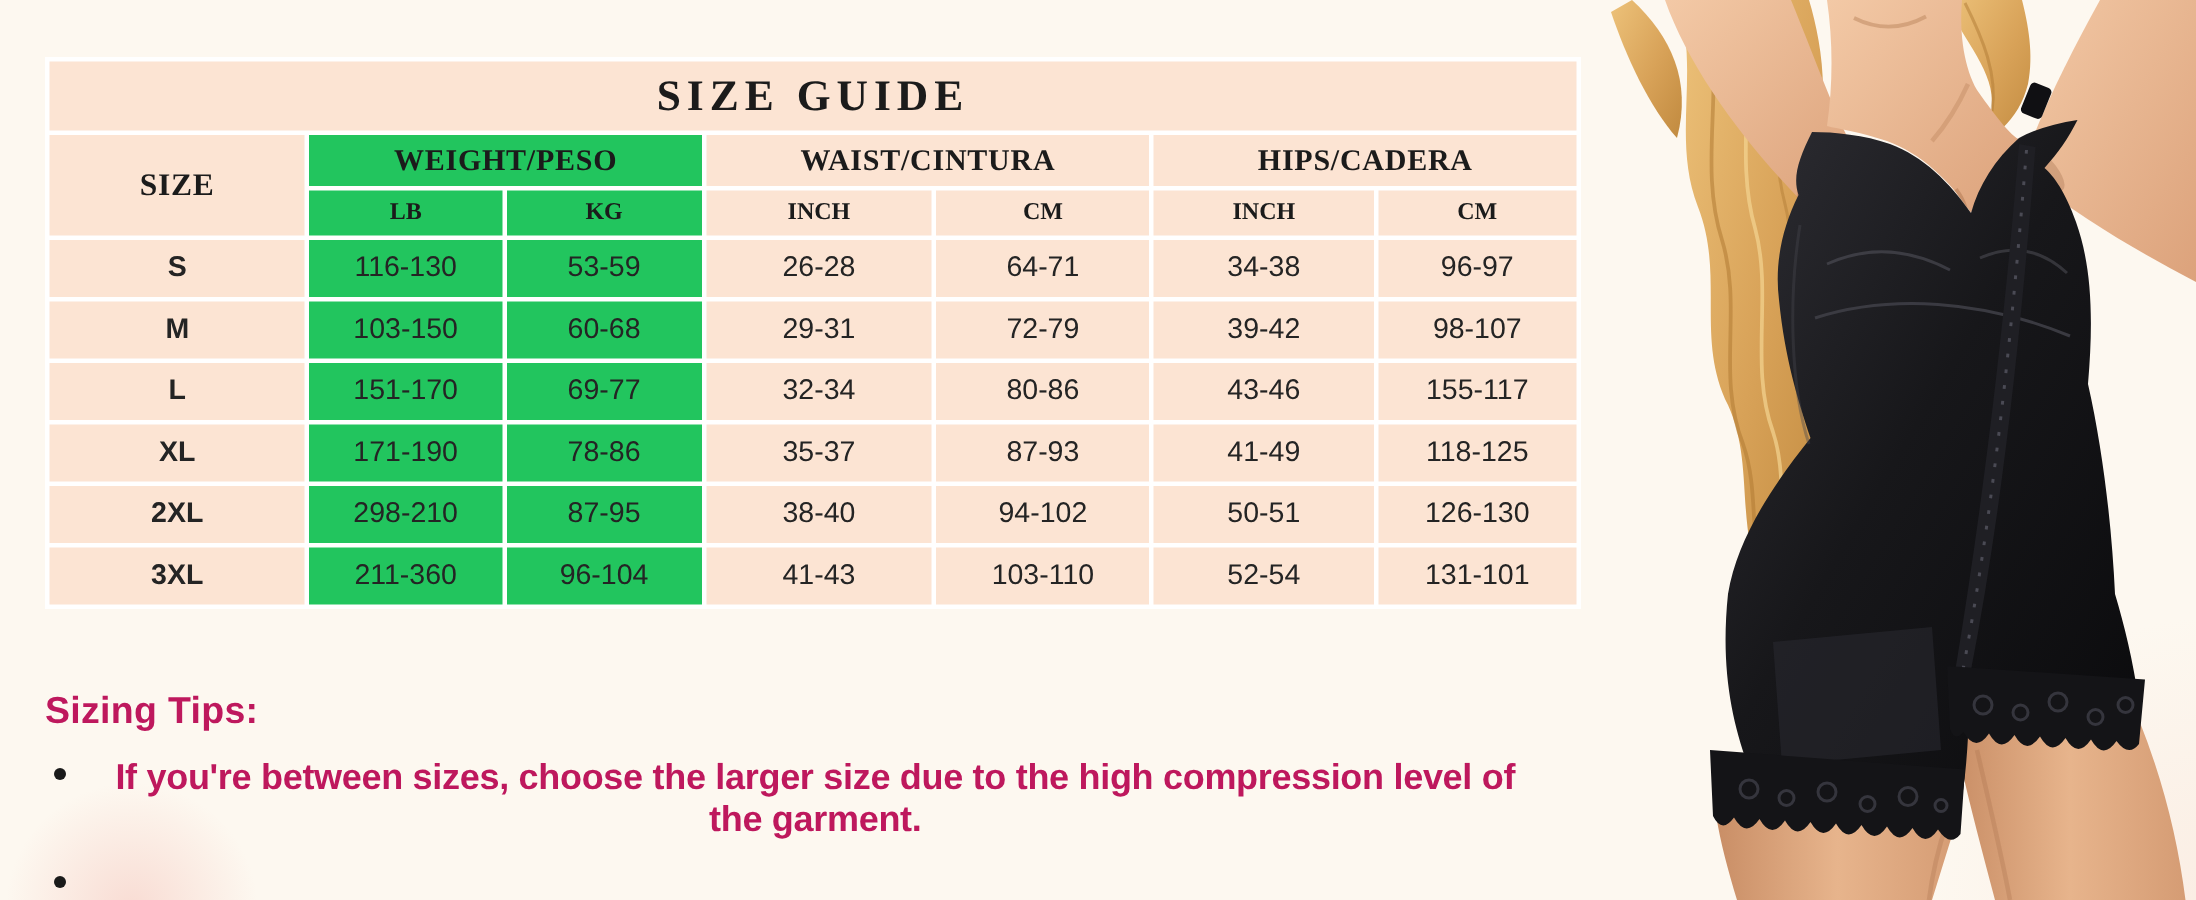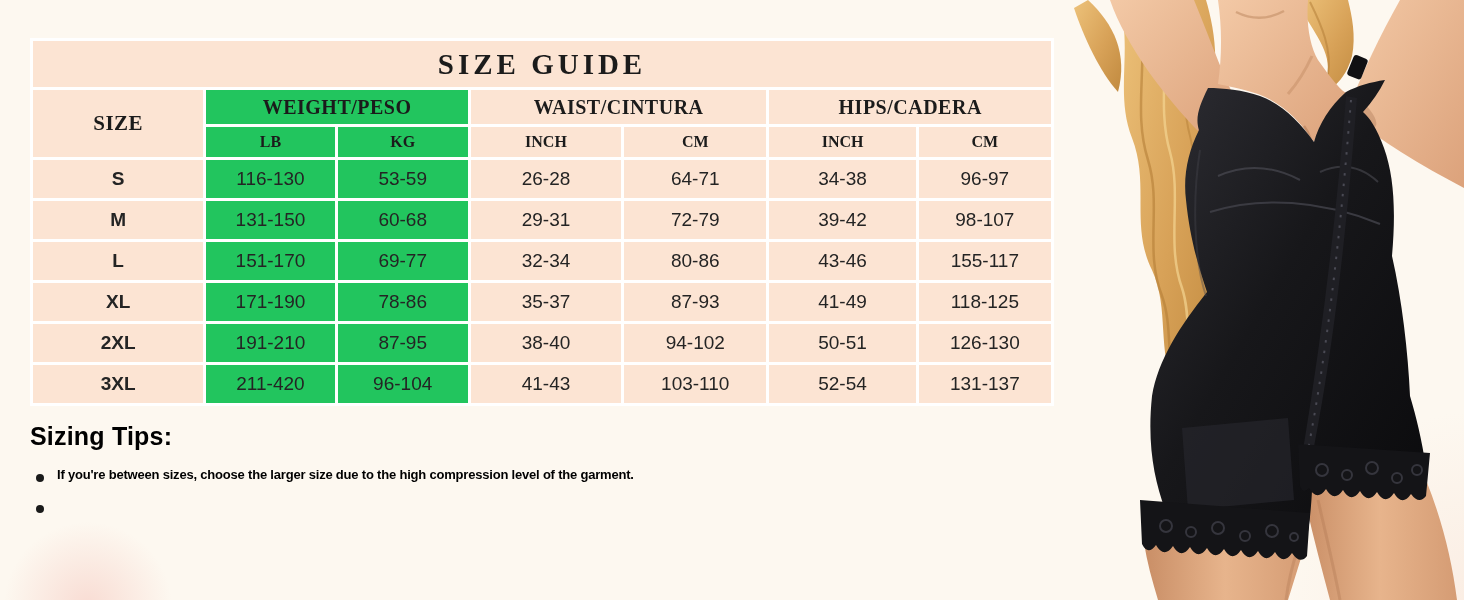--- a/index.html
+++ b/index.html
@@ -54,23 +54,23 @@
   .sub-cell {
     height: 30px;
     font-family: "Liberation Serif", serif;
     font-weight: 700;
     font-size: 16px;
   }
   .data-row td { height: 38px; font-size: 19px; color: #242424; }
   .size-label-cell { font-weight: 700; font-size: 19px; color: #161616; }
 
   
-  .tips { position: absolute; left: 30px; top: 422px; width: 1000px; color: #000000; }
+  .tips { position: absolute; left: 30px; top: 460px; width: 1000px; color: #be185d; }
   .tips-heading { font-size: 25px; font-weight: 700; letter-spacing: .2px; }
-  .tip-item { position: relative; margin-top: 16px; padding-left: 27px; font-size: 13px; font-weight: 700; letter-spacing: -0.2px; }
+  .tip-item { position: relative; margin-top: 16px; padding-left: 27px; font-size: 24px; font-weight: 700; letter-spacing: -0.2px; text-align: center; }
   .tip-item .dot {
     position: absolute; left: 6px; top: 7px;
     width: 8px; height: 8px; border-radius: 50%;
     background: #1a1a1a;
   }
 
   
   .model-wrap { position: absolute; right: 0; top: 0; width: 404px; height: 600px; }
 </style>
 </head>
@@ -109,21 +109,21 @@
     <td class="cell-light size-label-cell">S</td>
     <td class="cell-dark">116-130</td>
     <td class="cell-dark">53-59</td>
     <td class="cell-light">26-28</td>
     <td class="cell-light">64-71</td>
     <td class="cell-light">34-38</td>
     <td class="cell-light">96-97</td>
   </tr>
   <tr class="data-row">
     <td class="cell-light size-label-cell">M</td>
-    <td class="cell-dark">131-150</td>
+    <td class="cell-dark">103-150</td>
     <td class="cell-dark">60-68</td>
     <td class="cell-light">29-31</td>
     <td class="cell-light">72-79</td>
     <td class="cell-light">39-42</td>
     <td class="cell-light">98-107</td>
   </tr>
   <tr class="data-row">
     <td class="cell-light size-label-cell">L</td>
     <td class="cell-dark">151-170</td>
     <td class="cell-dark">69-77</td>
@@ -136,35 +136,35 @@
     <td class="cell-light size-label-cell">XL</td>
     <td class="cell-dark">171-190</td>
     <td class="cell-dark">78-86</td>
     <td class="cell-light">35-37</td>
     <td class="cell-light">87-93</td>
     <td class="cell-light">41-49</td>
     <td class="cell-light">118-125</td>
   </tr>
   <tr class="data-row">
     <td class="cell-light size-label-cell">2XL</td>
-    <td class="cell-dark">191-210</td>
+    <td class="cell-dark">298-210</td>
     <td class="cell-dark">87-95</td>
     <td class="cell-light">38-40</td>
     <td class="cell-light">94-102</td>
     <td class="cell-light">50-51</td>
     <td class="cell-light">126-130</td>
   </tr>
   <tr class="data-row">
     <td class="cell-light size-label-cell">3XL</td>
-    <td class="cell-dark">211-420</td>
+    <td class="cell-dark">211-360</td>
     <td class="cell-dark">96-104</td>
     <td class="cell-light">41-43</td>
     <td class="cell-light">103-110</td>
     <td class="cell-light">52-54</td>
-    <td class="cell-light">131-137</td>
+    <td class="cell-light">131-101</td>
   </tr>
 </tbody>
   </table>
 
 <div class="tips">
   <div class="tips-heading">Sizing Tips:</div>
   <div class="tip-item">
     <span class="dot"></span>
     <span>If you're between sizes, choose the larger size due to the high compression level of the garment.</span>
   </div>

